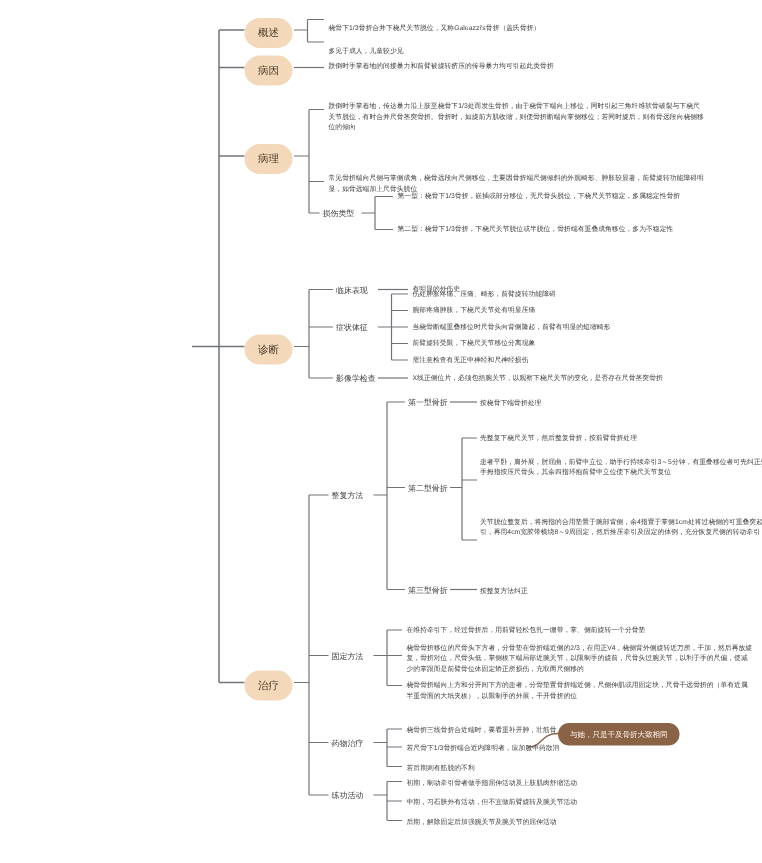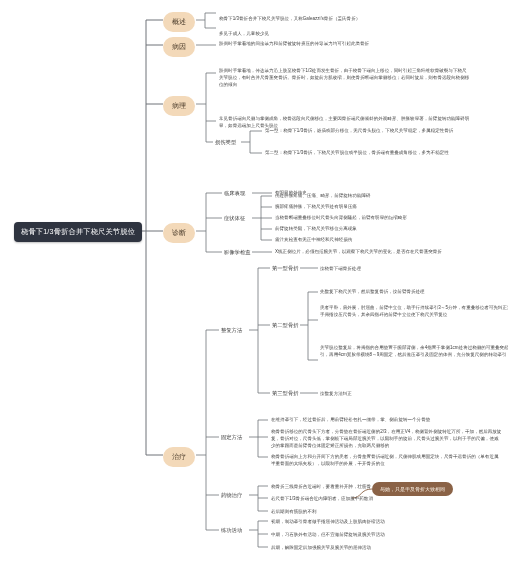--- a/index.html
+++ b/index.html
@@ -73,21 +73,20 @@
       <path d="M249 437 H258 M258 420 V457 M258 420 H268 M258 437 H268 M258 457 H268"></path>
 
       <path d="M249 495 H258 M258 486 V511 M258 486 H268 M258 498 H268 M258 511 H268"></path>
 
       <path d="M249 530 H258 M258 521 V547 M258 521 H268 M258 534 H268 M258 547 H268"></path>
     </g>
 
     <path d="M352 498 C362 498 360 489 372 489" fill="none" stroke="#8a6246" stroke-width="0.9"></path>
   </svg>
 
-  <div class="root" style="left:14px;top:222px;">桡骨下1/3骨折合并下桡尺关节脱位</div>
 
   <div class="branch" style="left:163px;top:12px;">概述</div>
   <div class="leaf w1" style="left:219px;top:16px;">桡骨下1/3骨折合并下桡尺关节脱位，又称Galeazzi's骨折（盖氏骨折）</div>
   <div class="leaf w1" style="left:219px;top:31px;">多见于成人，儿童较少见</div>
 
   <div class="branch" style="left:163px;top:37px;">病因</div>
   <div class="leaf w1" style="left:219px;top:41px;">跌倒时手掌着地的间接暴力和前臂被旋转挤压的传导暴力均可引起此类骨折</div>
 
   <div class="branch" style="left:163px;top:96px;">病理</div>
   <div class="leaf w1" style="left:219px;top:68px;">跌倒时手掌着地，传达暴力沿上肢至桡骨下1/3处而发生骨折，由于桡骨下端向上移位，同时引起三角纤维软骨破裂与下桡尺关节脱位，有时合并尺骨茎突骨折。骨折时，如旋前方肌收缩，则使骨折断端向掌侧移位；若同时旋后，则有骨远段向桡侧移位的倾向</div>

